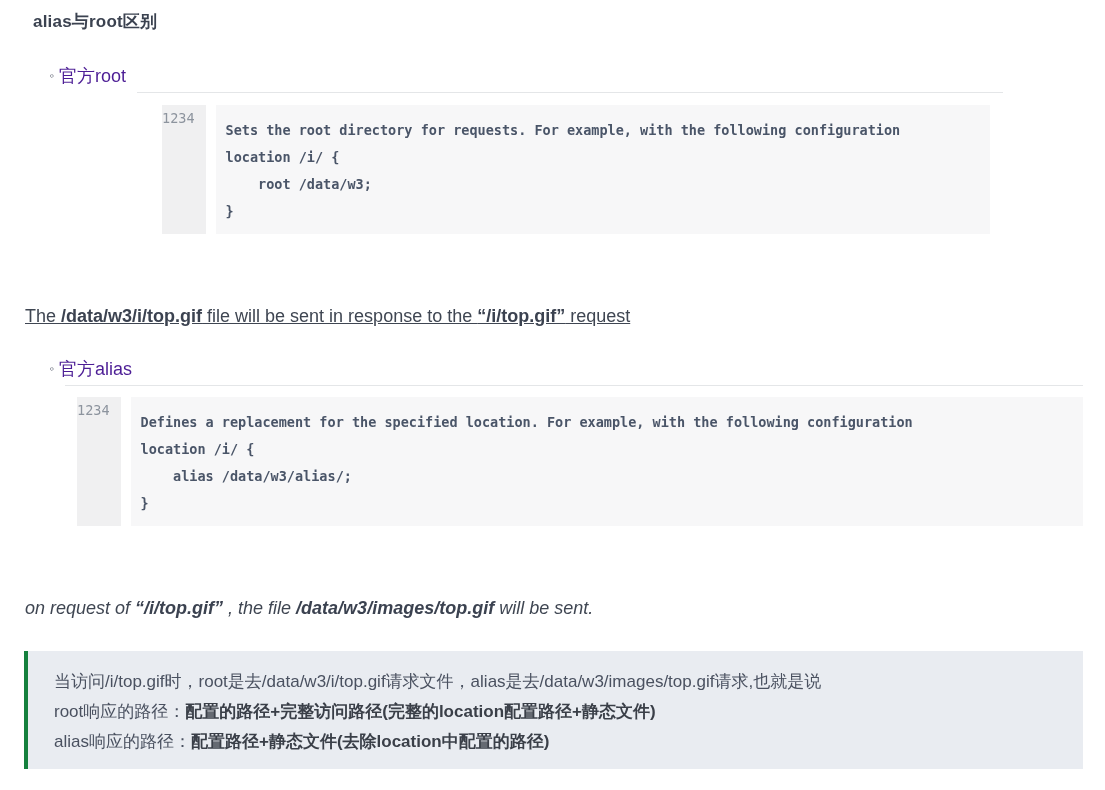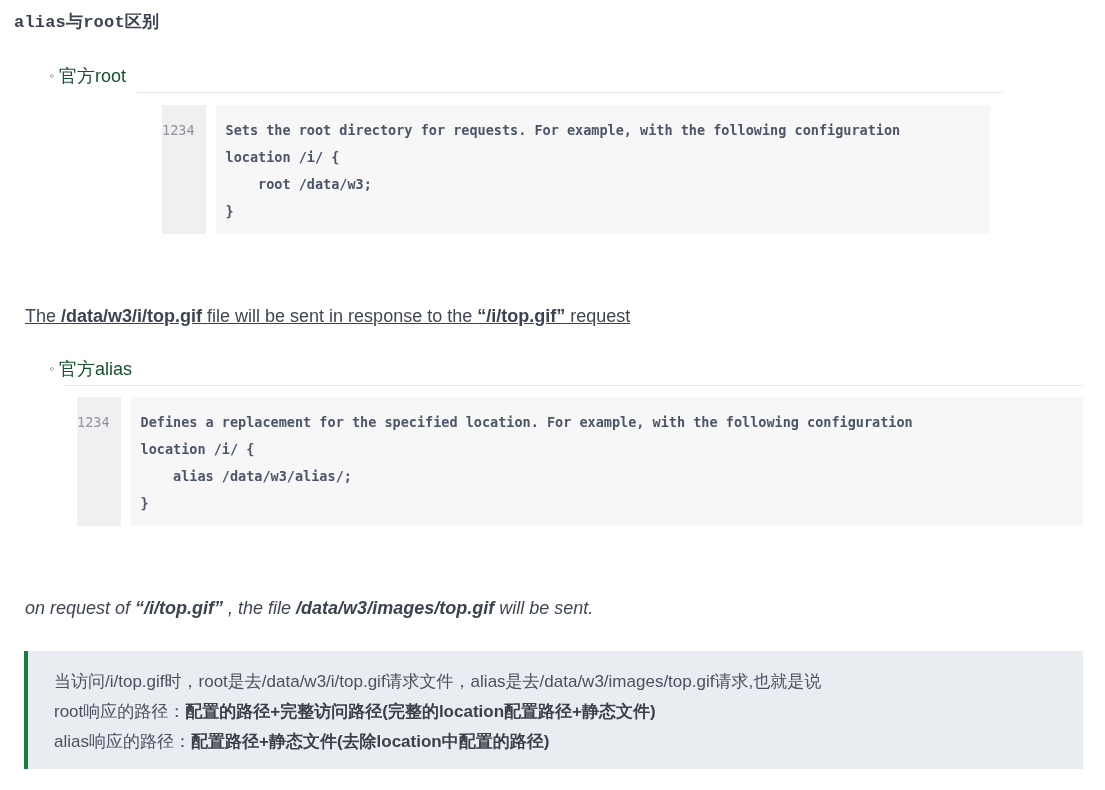--- a/index.html
+++ b/index.html
@@ -18,35 +18,34 @@
 
   .page {
     position: relative;
     width: 1105px;
     height: 790px;
   }
 
   
   .doc-title {
     position: absolute;
-    left: 14px;
+    left: 33px;
     top: 10px;
     font-size: 17px;
     font-weight: bold;
     color: #3b4250;
     letter-spacing: 0.2px;
-    font-family: Liberation Mono, monospace;
   }
 
   
   .sub-head {
     position: absolute;
     font-size: 18px;
     font-weight: normal;
-    color: #14532d;
+    color: #4c1d95;
     white-space: nowrap;
     text-align: center;
   }
   .sub-head .bullet {
     display: inline-block;
     width: 14px;
     font-size: 13px;
     color: #4a5160;
     vertical-align: 2px;
   }
@@ -65,21 +64,21 @@
     background: #f7f7f8;
     font-family: "DejaVu Sans Mono", "Liberation Mono", monospace;
     font-size: 13.5px;
     line-height: 27px;
     color: #4a5568;
   }
   .code-gutter {
     background: #f0f0f1;
     color: #8d949e;
     text-align: right;
-    padding: 12px 11px 12px 0;
+    padding: 0 11px 12px 0;
     min-width: 26px;
     user-select: none;
   }
   .code-sep {
     width: 10px;
     background: #ffffff;
   }
   .code-body {
     padding: 12px 10px 12px 10px;
     white-space: pre;

